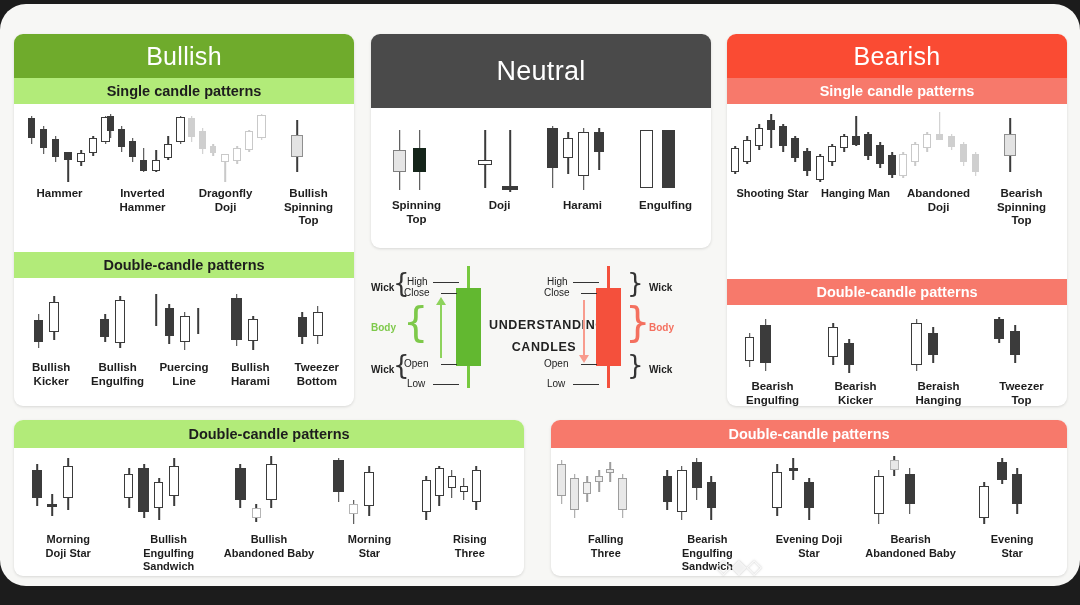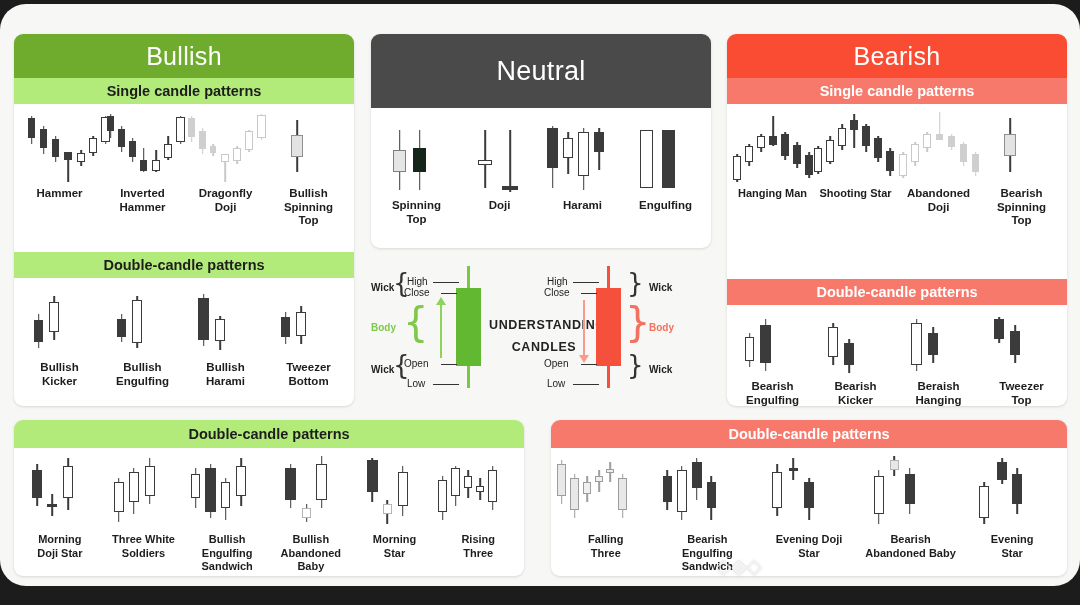--- a/index.html
+++ b/index.html
@@ -299,20 +299,40 @@
             <div class="cd" style="left:31px; top:6px;  width:10px; height:52px;">
                 <div class="wick" style="top:0; height:52px;"></div>
                 <div class="body hollow" style="top:4px; height:43px;"></div>
               </div>
           </div>
           <div class="caption">Bullish
 Engulfing</div>
         </div>
         <div class="cell">
           <div class="artbox" style="height:68px;">
+            <div class="cd" style="left:4px;  top:4px;  width:3px; height:32px;">
+                <div class="wick" style="top:0; height:32px;"></div>
+              </div>
+            <div class="cd" style="left:14px; top:14px; width:9px; height:40px;">
+                <div class="wick" style="top:0; height:40px;"></div>
+                <div class="body solid" style="top:4px; height:28px;"></div>
+              </div>
+            <div class="cd" style="left:29px; top:22px; width:10px; height:38px;">
+                <div class="wick" style="top:0; height:38px;"></div>
+                <div class="body hollow" style="top:4px; height:26px;"></div>
+              </div>
+            <div class="cd" style="left:46px; top:18px; width:3px; height:26px;">
+                <div class="wick" style="top:0; height:26px;"></div>
+              </div>
+          </div>
+          <div class="caption">Puercing
+Line</div>
+        </div>
+        <div class="cell">
+          <div class="artbox" style="height:68px;">
             <div class="cd" style="left:14px; top:4px;  width:11px; height:52px;">
                 <div class="wick" style="top:0; height:52px;"></div>
                 <div class="body solid" style="top:4px; height:42px;"></div>
               </div>
             <div class="cd" style="left:31px; top:26px; width:10px; height:34px;">
                 <div class="wick" style="top:0; height:34px;"></div>
                 <div class="body hollow" style="top:3px; height:22px;"></div>
               </div>
           </div>
           <div class="caption">Bullish
@@ -459,20 +479,54 @@
     </div>
 
     <div class="panel" style="left:727px; top:30px; width:340px; height:372px;">
       <div class="bigtitle" style="background:#FA4B33;">Bearish</div>
       <div class="subtitle sub-light" style="background:#F7796B;">Single candle patterns</div>
 
       <div class="grid" style="height:110px;">
 
         <div class="cell">
           <div class="artbox" style="height:74px;">
+            <div class="cd" style="left:0px;  top:36px; width:8px; height:28px;">
+                <div class="wick" style="top:0; height:28px;"></div>
+                <div class="body hollow" style="top:2px; height:24px;"></div>
+              </div>
+            <div class="cd" style="left:12px; top:26px; width:8px; height:28px;">
+                <div class="wick" style="top:0; height:28px;"></div>
+                <div class="body hollow" style="top:4px; height:22px;"></div>
+              </div>
+            <div class="cd" style="left:24px; top:14px; width:8px; height:26px;">
+                <div class="wick" style="top:0; height:26px;"></div>
+                <div class="body hollow" style="top:4px; height:18px;"></div>
+              </div>
+            <div class="cd" style="left:36px; top:4px;  width:8px; height:34px;">
+                <div class="wick" style="top:0; height:34px;"></div>
+                <div class="body solid" style="top:6px; height:10px;"></div>
+              </div>
+            <div class="cd" style="left:48px; top:14px; width:8px; height:28px;">
+                <div class="wick" style="top:0; height:28px;"></div>
+                <div class="body solid" style="top:2px; height:20px;"></div>
+              </div>
+            <div class="cd" style="left:60px; top:26px; width:8px; height:26px;">
+                <div class="wick" style="top:0; height:26px;"></div>
+                <div class="body solid" style="top:2px; height:20px;"></div>
+              </div>
+            <div class="cd" style="left:72px; top:38px; width:8px; height:28px;">
+                <div class="wick" style="top:0; height:28px;"></div>
+                <div class="body solid" style="top:3px; height:20px;"></div>
+              </div>
+          </div>
+          <div class="caption sm">Shooting Star</div>
+        </div>
+
+        <div class="cell">
+          <div class="artbox" style="height:74px;">
             <div class="cd" style="left:2px;  top:44px; width:8px; height:28px;">
                 <div class="wick" style="top:0; height:28px;"></div>
                 <div class="body hollow" style="top:2px; height:24px;"></div>
               </div>
             <div class="cd" style="left:14px; top:34px; width:8px; height:22px;">
                 <div class="wick" style="top:0; height:22px;"></div>
                 <div class="body hollow" style="top:2px; height:16px;"></div>
               </div>
             <div class="cd" style="left:26px; top:24px; width:8px; height:18px;">
                 <div class="wick" style="top:0; height:18px;"></div>
@@ -489,54 +543,20 @@
             <div class="cd" style="left:62px; top:32px; width:8px; height:26px;">
                 <div class="wick" style="top:0; height:26px;"></div>
                 <div class="body solid" style="top:3px; height:19px;"></div>
               </div>
             <div class="cd" style="left:74px; top:42px; width:8px; height:26px;">
                 <div class="wick" style="top:0; height:26px;"></div>
                 <div class="body solid" style="top:3px; height:20px;"></div>
               </div>
           </div>
           <div class="caption sm">Hanging Man</div>
-        </div>
-
-        <div class="cell">
-          <div class="artbox" style="height:74px;">
-            <div class="cd" style="left:0px;  top:36px; width:8px; height:28px;">
-                <div class="wick" style="top:0; height:28px;"></div>
-                <div class="body hollow" style="top:2px; height:24px;"></div>
-              </div>
-            <div class="cd" style="left:12px; top:26px; width:8px; height:28px;">
-                <div class="wick" style="top:0; height:28px;"></div>
-                <div class="body hollow" style="top:4px; height:22px;"></div>
-              </div>
-            <div class="cd" style="left:24px; top:14px; width:8px; height:26px;">
-                <div class="wick" style="top:0; height:26px;"></div>
-                <div class="body hollow" style="top:4px; height:18px;"></div>
-              </div>
-            <div class="cd" style="left:36px; top:4px;  width:8px; height:34px;">
-                <div class="wick" style="top:0; height:34px;"></div>
-                <div class="body solid" style="top:6px; height:10px;"></div>
-              </div>
-            <div class="cd" style="left:48px; top:14px; width:8px; height:28px;">
-                <div class="wick" style="top:0; height:28px;"></div>
-                <div class="body solid" style="top:2px; height:20px;"></div>
-              </div>
-            <div class="cd" style="left:60px; top:26px; width:8px; height:26px;">
-                <div class="wick" style="top:0; height:26px;"></div>
-                <div class="body solid" style="top:2px; height:20px;"></div>
-              </div>
-            <div class="cd" style="left:72px; top:38px; width:8px; height:28px;">
-                <div class="wick" style="top:0; height:28px;"></div>
-                <div class="body solid" style="top:3px; height:20px;"></div>
-              </div>
-          </div>
-          <div class="caption sm">Shooting Star</div>
         </div>
 
         <div class="cell ghost">
           <div class="artbox" style="height:74px;">
             <div class="cd" style="left:2px;  top:42px; width:8px; height:26px;">
                 <div class="wick" style="top:0; height:26px;"></div>
                 <div class="body hollow" style="top:2px; height:22px;"></div>
               </div>
             <div class="cd" style="left:14px; top:32px; width:8px; height:24px;">
                 <div class="wick" style="top:0; height:24px;"></div>
@@ -659,38 +679,20 @@
               </div>
             <div class="cd" style="left:45px; top:2px;  width:10px; height:52px;">
                 <div class="wick" style="top:0; height:52px;"></div>
                 <div class="body hollow" style="top:8px; height:32px;"></div>
               </div>
           </div>
           <div class="caption sm">Morning
 Doji Star</div>
         </div>
 
-        <div class="cell">
-          <div class="artbox" style="height:74px;">
-            <div class="cd" style="left:12px; top:22px; width:10px; height:44px;">
-                <div class="wick" style="top:0; height:44px;"></div>
-                <div class="body hollow" style="top:4px; height:30px;"></div>
-              </div>
-            <div class="cd" style="left:27px; top:12px; width:10px; height:46px;">
-                <div class="wick" style="top:0; height:46px;"></div>
-                <div class="body hollow" style="top:4px; height:30px;"></div>
-              </div>
-            <div class="cd" style="left:43px; top:2px;  width:10px; height:46px;">
-                <div class="wick" style="top:0; height:46px;"></div>
-                <div class="body hollow" style="top:8px; height:30px;"></div>
-              </div>
-          </div>
-          <div class="caption sm">Three White
-Soldiers</div>
-        </div>
 
         <div class="cell">
           <div class="artbox" style="height:74px;">
             <div class="cd" style="left:6px;  top:12px; width:9px; height:40px;">
                 <div class="wick" style="top:0; height:40px;"></div>
                 <div class="body hollow" style="top:6px; height:24px;"></div>
               </div>
             <div class="cd" style="left:20px; top:8px;  width:11px; height:54px;">
                 <div class="wick" style="top:0; height:54px;"></div>
                 <div class="body solid" style="top:4px; height:44px;"></div>

